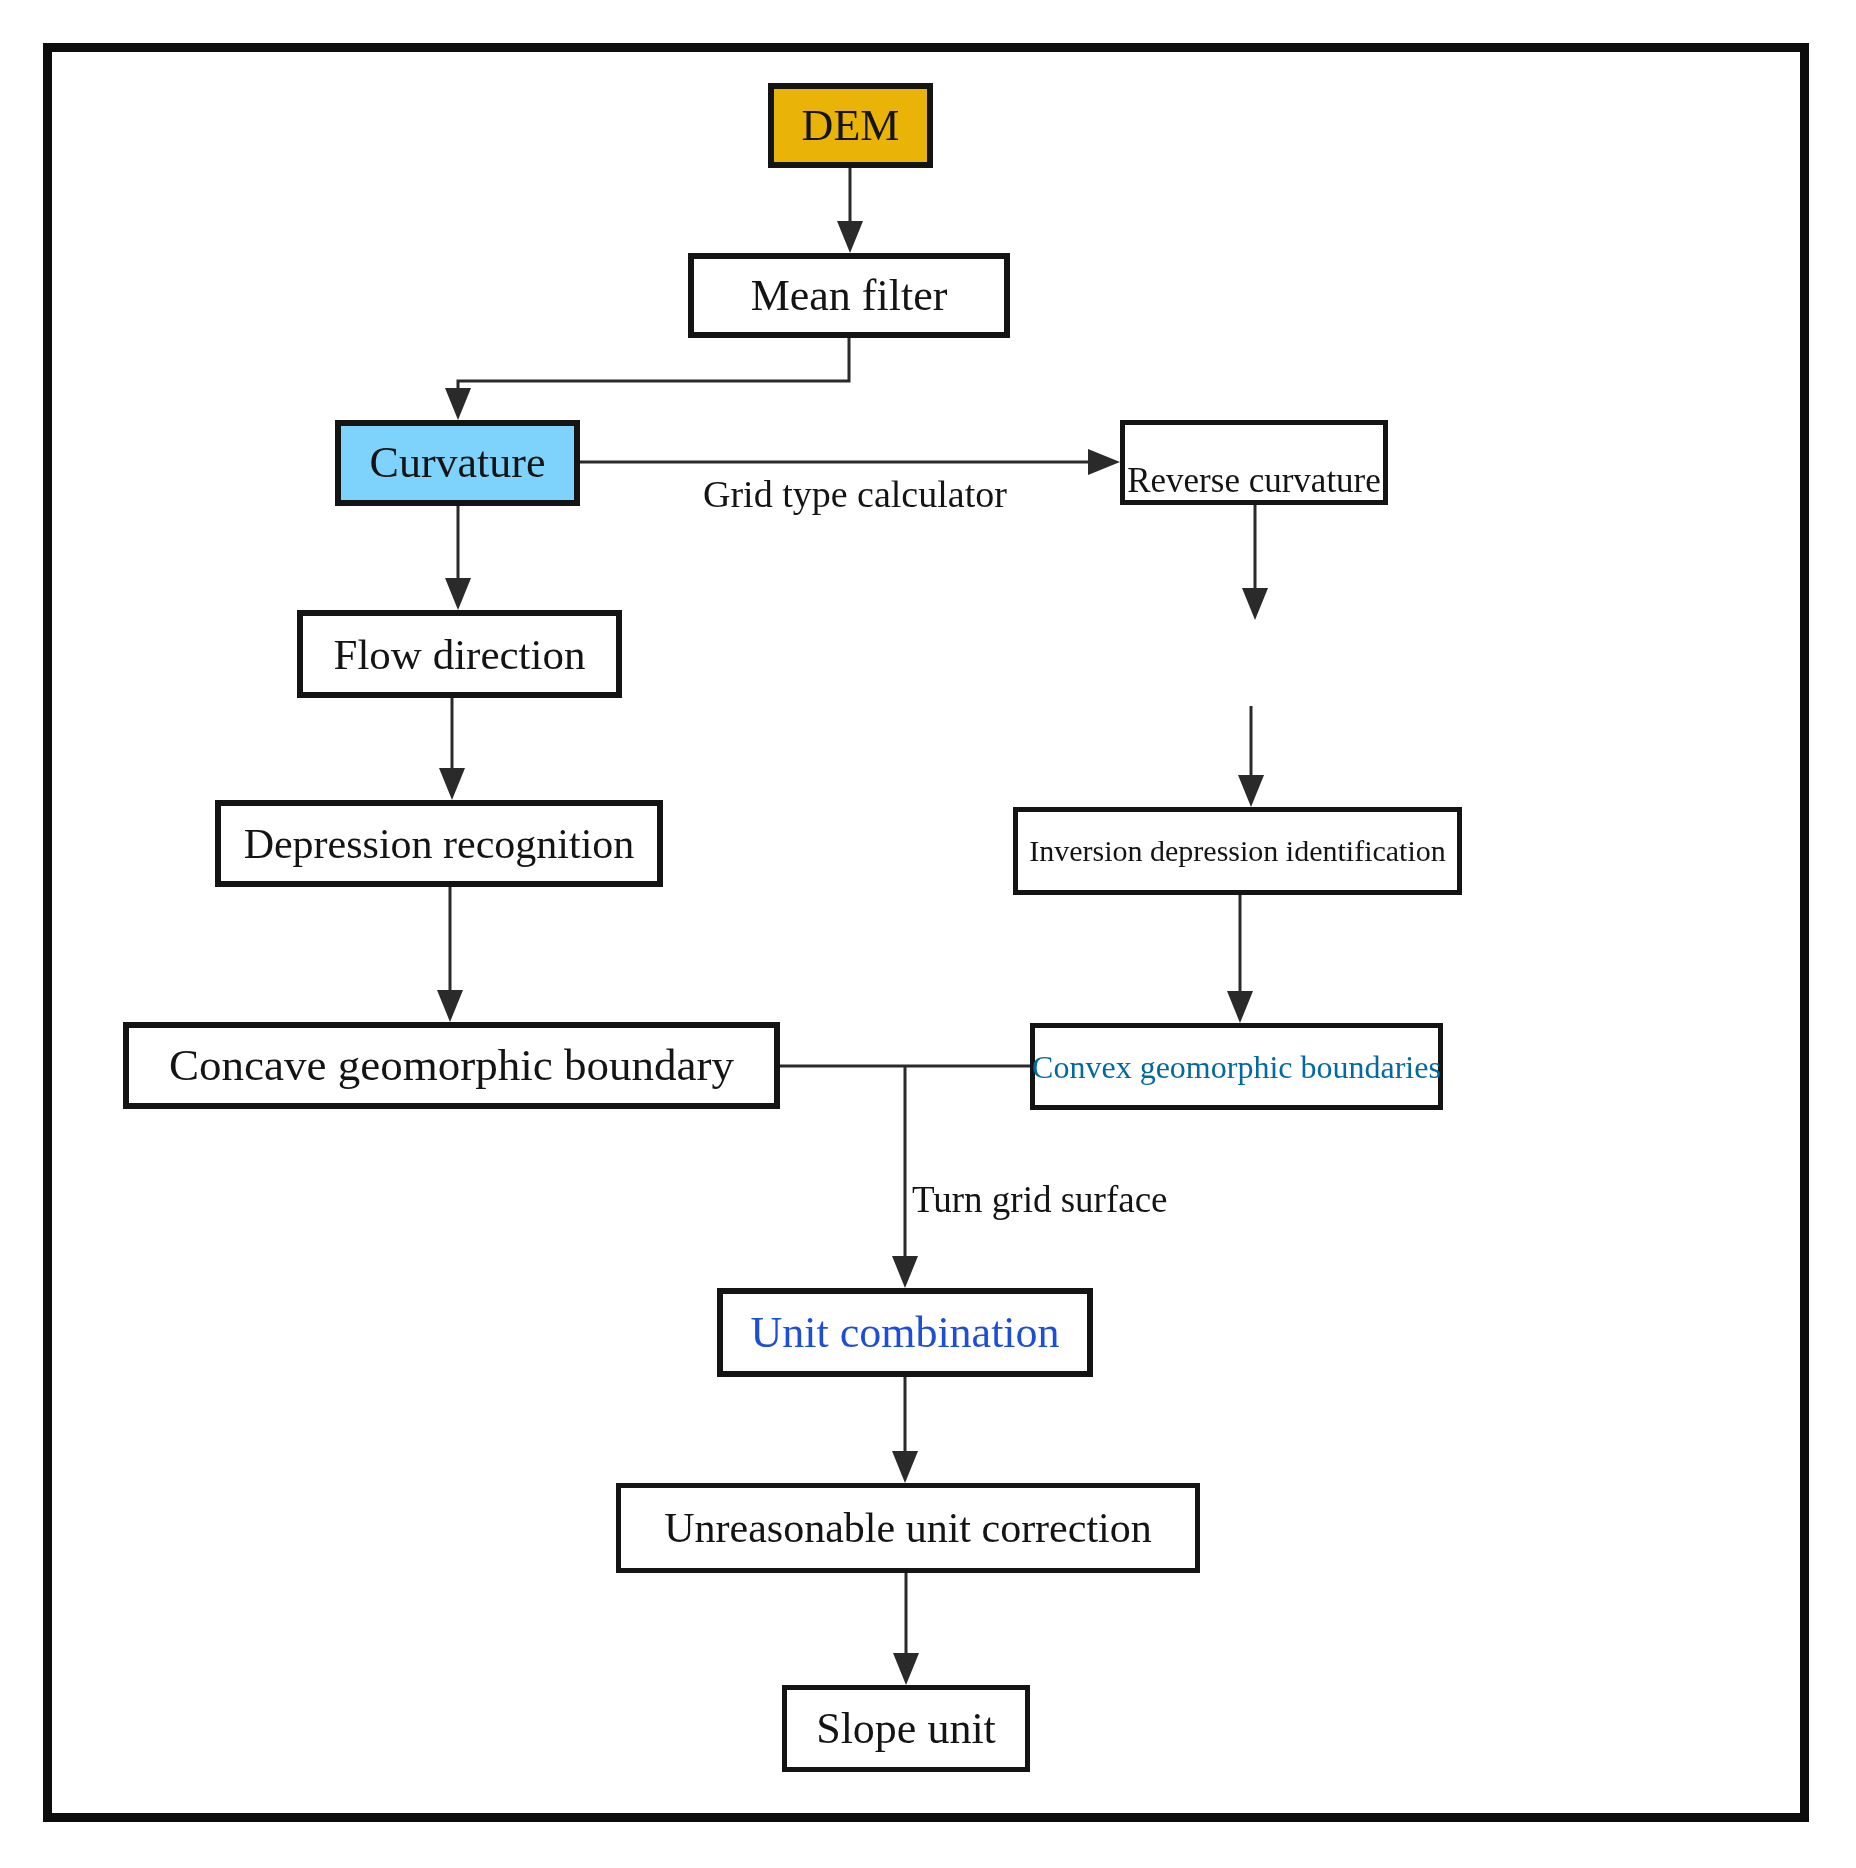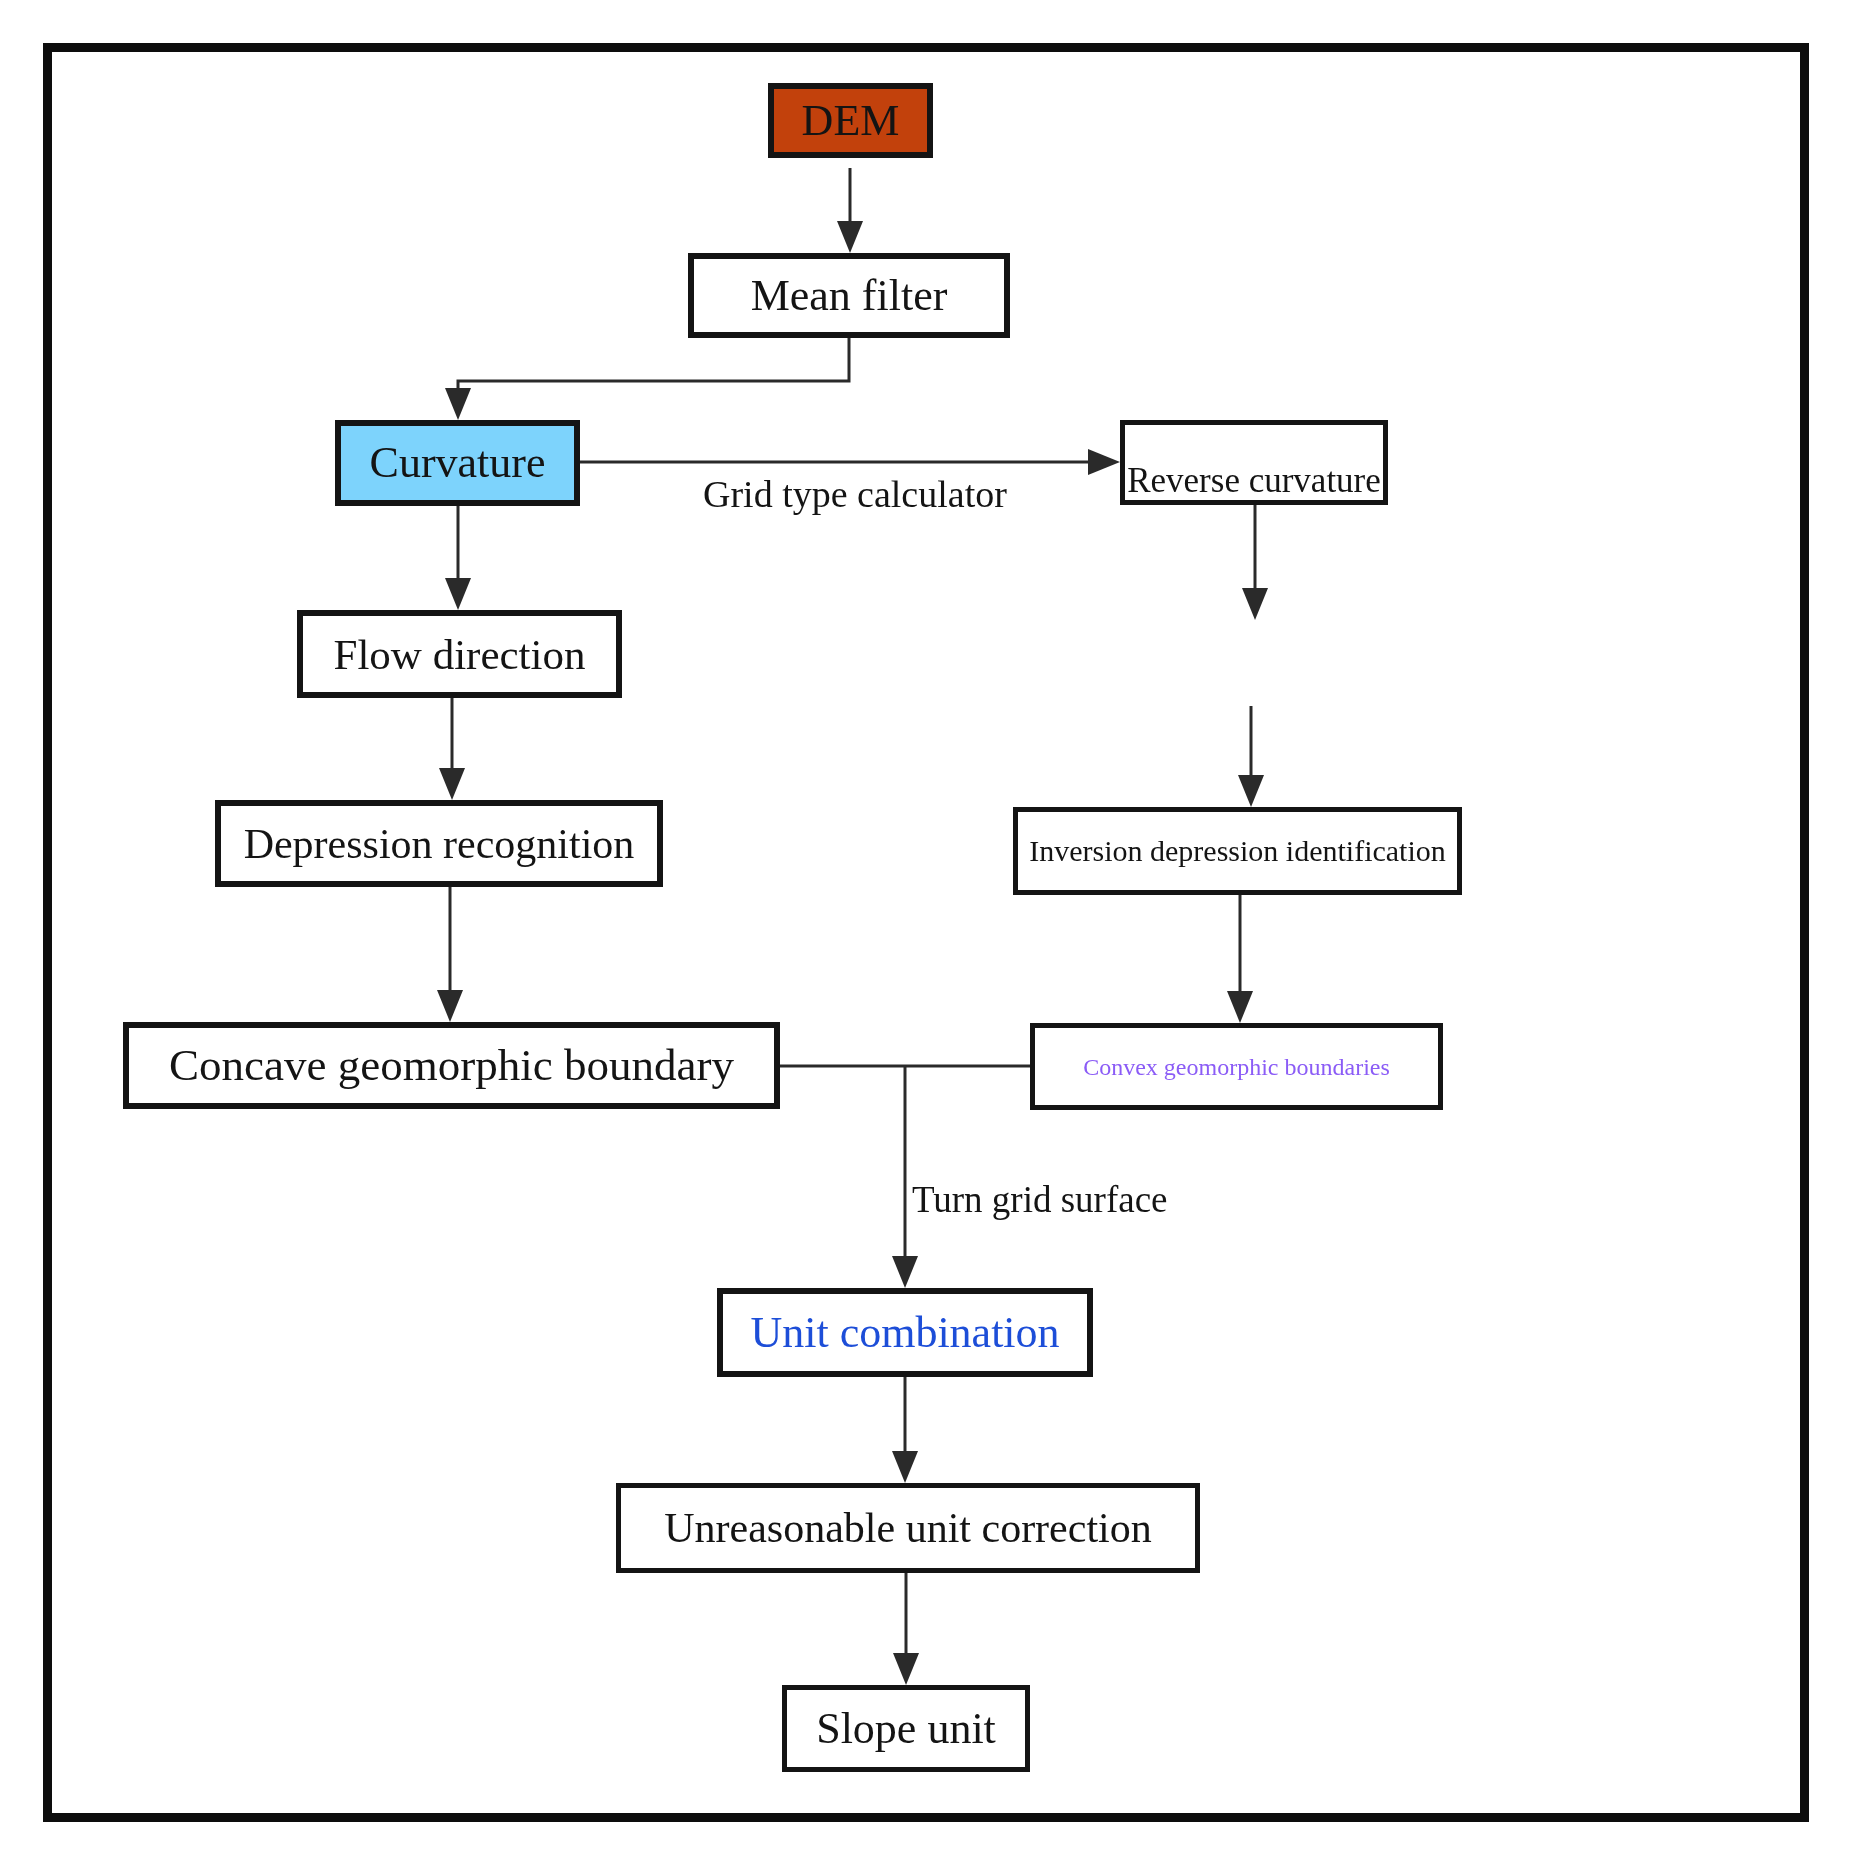--- a/index.html
+++ b/index.html
@@ -73,21 +73,21 @@
       <polyline points="1240,895 1240,995" fill="none" stroke="#2a2a2a" stroke-width="3"></polyline>
       <polyline points="780,1066 1030,1066" fill="none" stroke="#2a2a2a" stroke-width="3"></polyline>
       <polygon points="905,1288 892,1256 918,1256" fill="#2a2a2a"></polygon>
       <polyline points="905,1066 905,1260" fill="none" stroke="#2a2a2a" stroke-width="3"></polyline>
       <polygon points="905,1483 892,1451 918,1451" fill="#2a2a2a"></polygon>
       <polyline points="905,1377 905,1455" fill="none" stroke="#2a2a2a" stroke-width="3"></polyline>
       <polygon points="906,1685 893,1653 919,1653" fill="#2a2a2a"></polygon>
       <polyline points="906,1573 906,1657" fill="none" stroke="#2a2a2a" stroke-width="3"></polyline>
     </svg>
 
-<div class="node" style="left: 768px; top: 83px; width: 165px; height: 75px; border-width: 6px; border-color: rgb(20, 20, 20); background: #c2410c;">
+<div class="node" style="left: 768px; top: 83px; width: 165px; height: 85px; border-width: 6px; border-color: rgb(20, 20, 20); background: #eab308;">
       <span style="font-size: 44px; color: rgb(20, 20, 20);">DEM</span>
     </div>
     <div class="node" style="left: 688px; top: 253px; width: 322px; height: 85px; border-width: 6px; border-color: rgb(20, 20, 20); background: rgb(255, 255, 255);">
       <span style="font-size: 44px; color: rgb(20, 20, 20);">Mean filter</span>
     </div>
     <div class="node" style="left: 335px; top: 420px; width: 245px; height: 86px; border-width: 6px; border-color: rgb(20, 20, 20); background: #7dd3fc;">
       <span style="font-size: 44px; color: rgb(20, 20, 20);">Curvature</span>
     </div>
     <div class="node" style="left: 1120px; top: 420px; width: 268px; height: 85px; border-width: 5px; border-color: rgb(20, 20, 20); background: rgb(255, 255, 255);">
       <span style="font-size: 35px; color: rgb(20, 20, 20); margin-top: 36px;">Reverse curvature</span>
@@ -98,21 +98,21 @@
     <div class="node" style="left: 215px; top: 800px; width: 448px; height: 87px; border-width: 6px; border-color: rgb(20, 20, 20); background: rgb(255, 255, 255);">
       <span style="font-size: 42px; color: rgb(20, 20, 20);">Depression recognition</span>
     </div>
     <div class="node" style="left: 1013px; top: 807px; width: 449px; height: 88px; border-width: 5px; border-color: rgb(20, 20, 20); background: rgb(255, 255, 255);">
       <span style="font-size: 30px; color: rgb(20, 20, 20);">Inversion depression identification</span>
     </div>
     <div class="node" style="left: 123px; top: 1022px; width: 657px; height: 87px; border-width: 6px; border-color: rgb(20, 20, 20); background: rgb(255, 255, 255);">
       <span style="font-size: 45px; color: rgb(20, 20, 20);">Concave geomorphic boundary</span>
     </div>
     <div class="node" style="left: 1030px; top: 1023px; width: 413px; height: 87px; border-width: 5px; border-color: rgb(20, 20, 20); background: rgb(255, 255, 255);">
-      <span style="font-size: 24px; color: #8b5cf6;">Convex geomorphic boundaries</span>
+      <span style="font-size: 32px; color: #0369a1;">Convex geomorphic boundaries</span>
     </div>
     <div class="node" style="left: 717px; top: 1288px; width: 376px; height: 89px; border-width: 6px; border-color: rgb(20, 20, 20); background: rgb(255, 255, 255);">
       <span style="font-size: 44px; color: #1d4ed8;">Unit combination</span>
     </div>
     <div class="node" style="left: 616px; top: 1483px; width: 584px; height: 90px; border-width: 5px; border-color: rgb(20, 20, 20); background: rgb(255, 255, 255);">
       <span style="font-size: 42px; color: rgb(20, 20, 20);">Unreasonable unit correction</span>
     </div>
     <div class="node" style="left: 782px; top: 1685px; width: 248px; height: 87px; border-width: 5px; border-color: rgb(20, 20, 20); background: rgb(255, 255, 255);">
       <span style="font-size: 44px; color: rgb(20, 20, 20);">Slope unit</span>
     </div>

